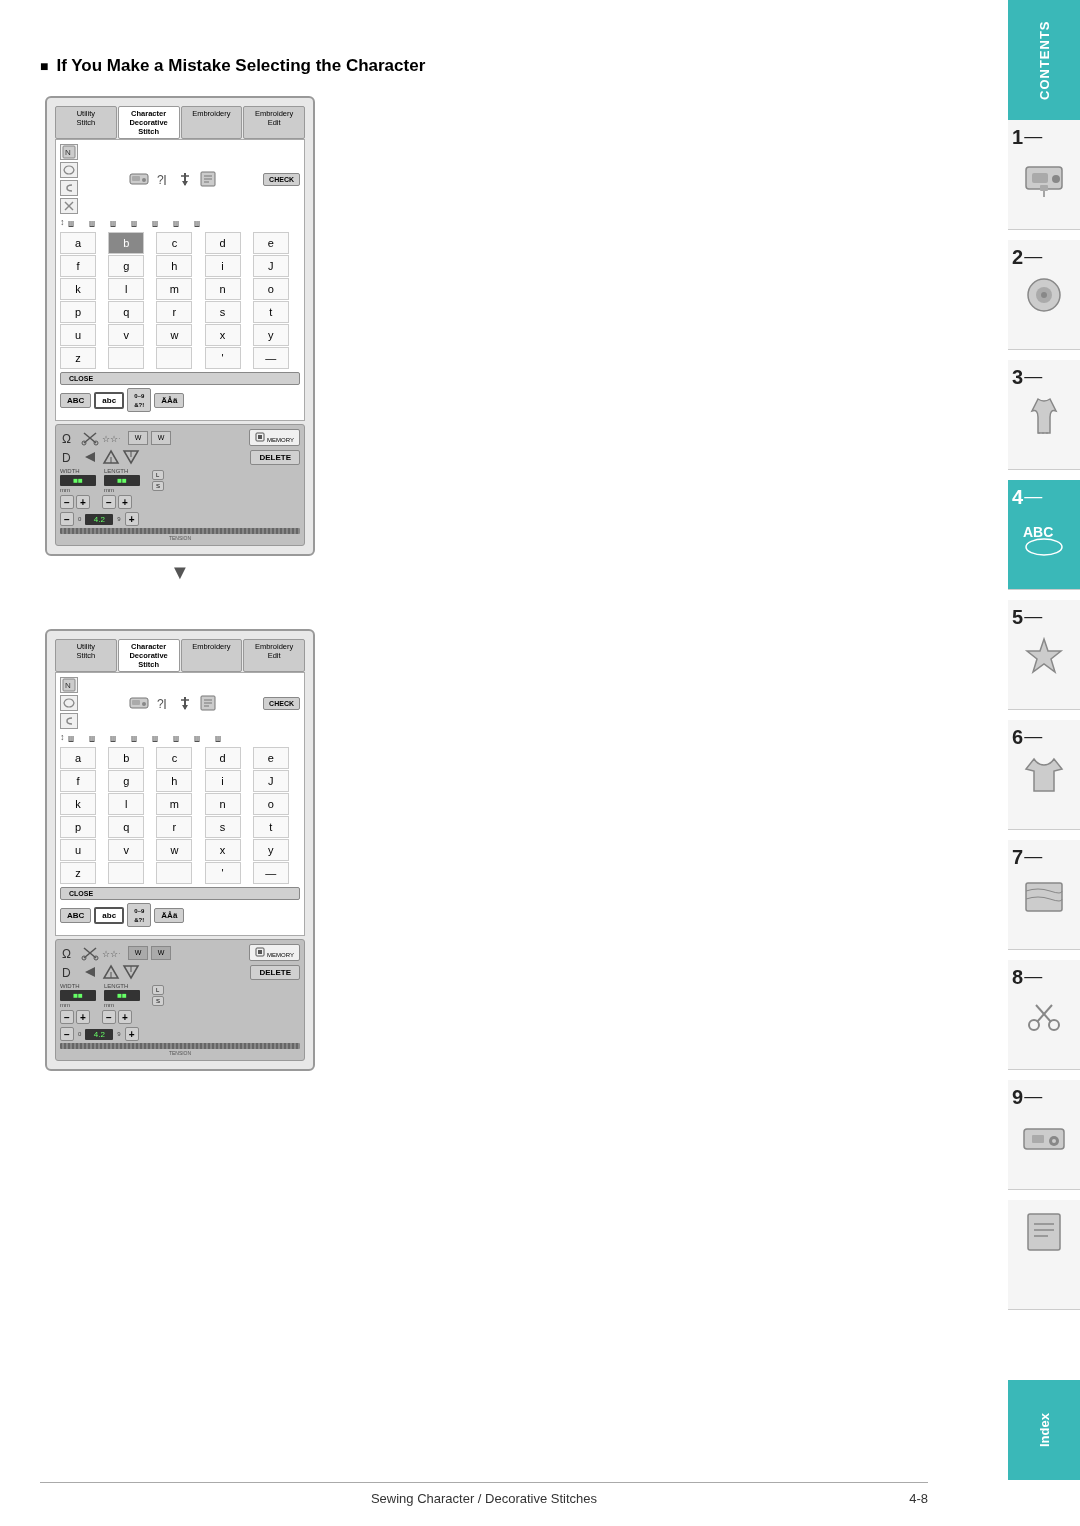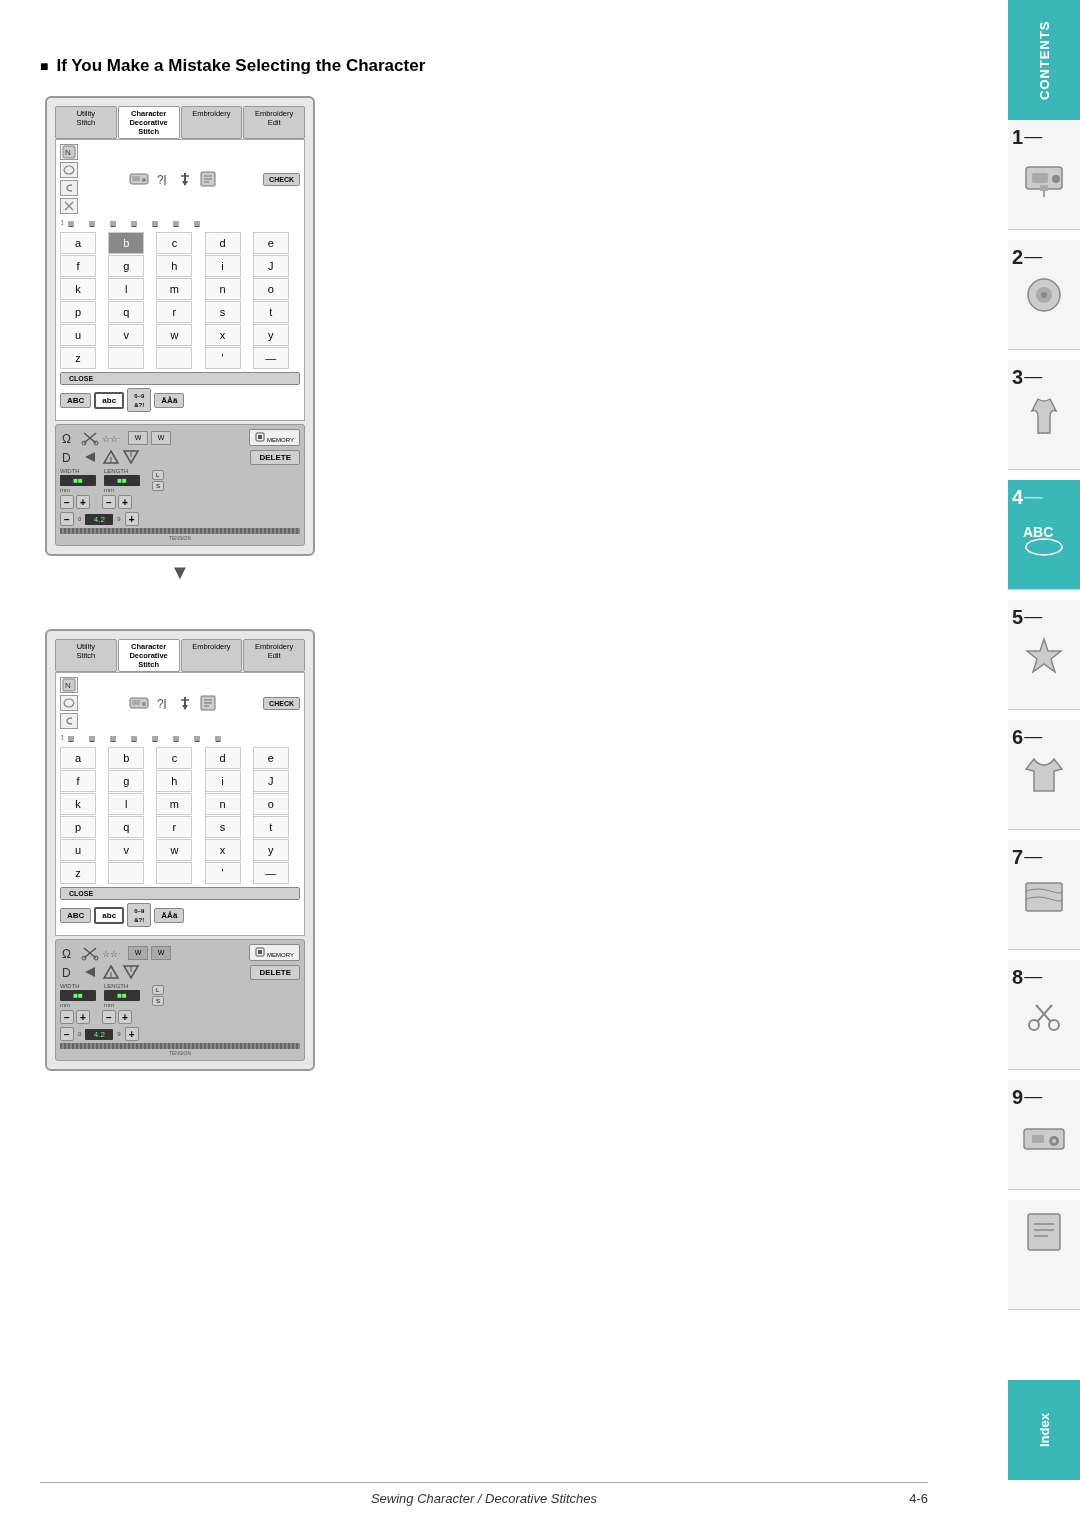--- a/index.html
+++ b/index.html
@@ -1015,17 +1015,17 @@
           <div style="font-size:5px;color:#555;text-align:center;margin-top:1px;">
             <span>TENSION</span>
           </div>
         </div>
       </div>
     </div>
 
   </div>
 
   <div style="position:absolute;bottom:20px;left:40px;right:80px;display:flex;justify-content:center;align-items:center;border-top:1px solid #aaa;padding-top:8px;">
-    <span style="font-size:13px;color:#333;font-style:italic;">Sewing Character / Decorative Stitches</span>
-    <span style="font-size:13px;color:#333;position:absolute;right:0;">4-6</span>
+    <span style="font-size:13px;color:#333;">Sewing Character / Decorative Stitches</span>
+    <span style="font-size:13px;color:#333;position:absolute;right:0;">4-8</span>
   </div>
 
 </div>
 
 </body></html>

